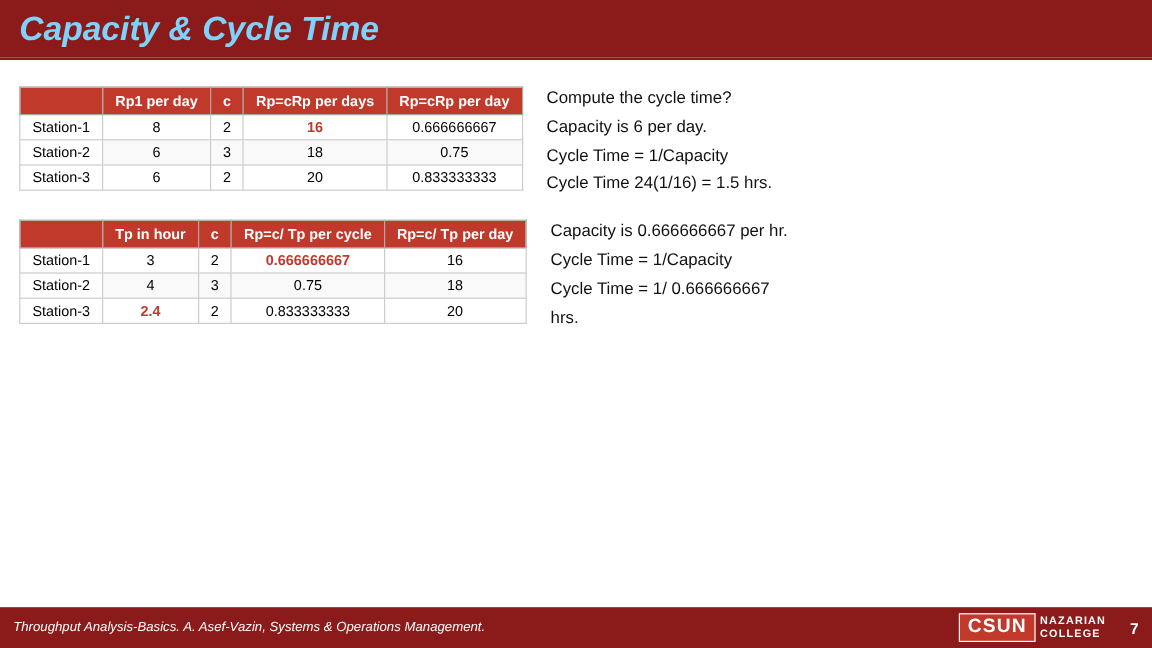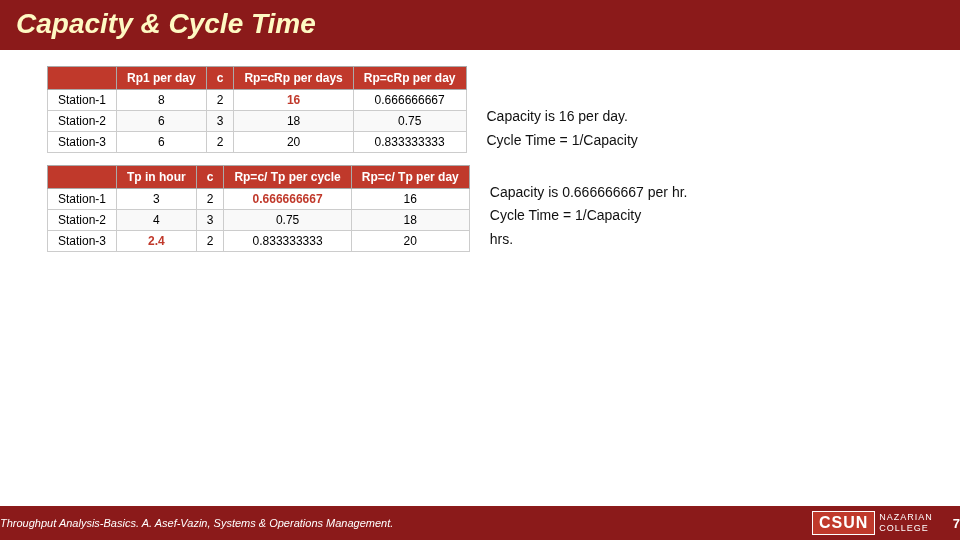--- a/index.html
+++ b/index.html
@@ -13,41 +13,40 @@
     }
 
     
     #header {
       background: #8b1a1a;
       padding: 8px 16px;
       display: flex;
       align-items: center;
     }
     #header h1 {
-      color: #fef9c3;
+      color: #7dd3fc;
       font-size: 28px;
       font-weight: bold;
       font-style: italic;
     }
 
     
     #main {
       display: flex;
       flex-direction: column;
       padding: 12px 16px 0 16px;
       gap: 12px;
     }
 
     
     .section-row {
       display: flex;
       flex-direction: row;
       gap: 20px;
-      align-items: flex-end;
-      margin-left: 31px;
+      align-items: center;
     }
 
     
     .table-wrap {
       flex: 0 0 auto;
     }
 
     table {
       border-collapse: collapse;
       font-size: 12px;
@@ -99,21 +98,21 @@
     #footer {
       position: absolute;
       bottom: 0;
       left: 0;
       right: 0;
       background: #8b1a1a;
       height: 34px;
       display: flex;
       align-items: center;
       justify-content: space-between;
-      padding: 0 0;
+      padding: 0 11px;
     }
 
     #footer .footer-text {
       color: #fff;
       font-size: 11px;
       font-style: italic;
     }
 
     #footer .logo-area {
       display: flex;
@@ -139,21 +138,21 @@
 
     .nazarian-text {
       display: flex;
       flex-direction: column;
       line-height: 1.2;
     }
 
     .nazarian-text span {
       color: #fff;
       font-size: 9px;
-      font-weight: normal;
+      font-weight: bold;
       letter-spacing: 1px;
     }
 
     .page-num {
       color: #fff;
       font-size: 13px;
       font-weight: bold;
       margin-left: 12px;
     }
 
@@ -206,22 +205,24 @@
       <td>6</td>
       <td>2</td>
       <td class="">20</td>
       <td class="">0.833333333</td>
     </tr>
           </tbody>
       </table>
     </div>
     <div class="text-panel">
       <div id="text1-content">
-          <p>Capacity is 16 per day.</p>
+          <p>Compute the cycle time?</p>
+          <p>Capacity is 6 per day.</p>
           <p>Cycle Time = 1/Capacity</p>
+          <p>Cycle Time 24(1/16) = 1.5  hrs.</p>
         </div>
     </div>
   </div>
 
   <div class="section-row">
     <div class="table-wrap">
       <table>
         <thead>
           <tr>
             <th></th>
@@ -253,20 +254,21 @@
       <td class="">0.833333333</td>
       <td class="">20</td>
     </tr>
           </tbody>
       </table>
     </div>
     <div class="text-panel">
       <div id="text2-content">
           <p>Capacity is 0.666666667 per hr.</p>
           <p>Cycle Time = 1/Capacity</p>
+          <p>Cycle Time = 1/ 0.666666667</p>
           <p>hrs.</p>
         </div>
     </div>
   </div>
 
 </div>
 
 <div id="footer">
   <span class="footer-text">Throughput Analysis-Basics. A. Asef-Vazin, Systems &amp; Operations Management.</span>
   <div class="logo-area">

